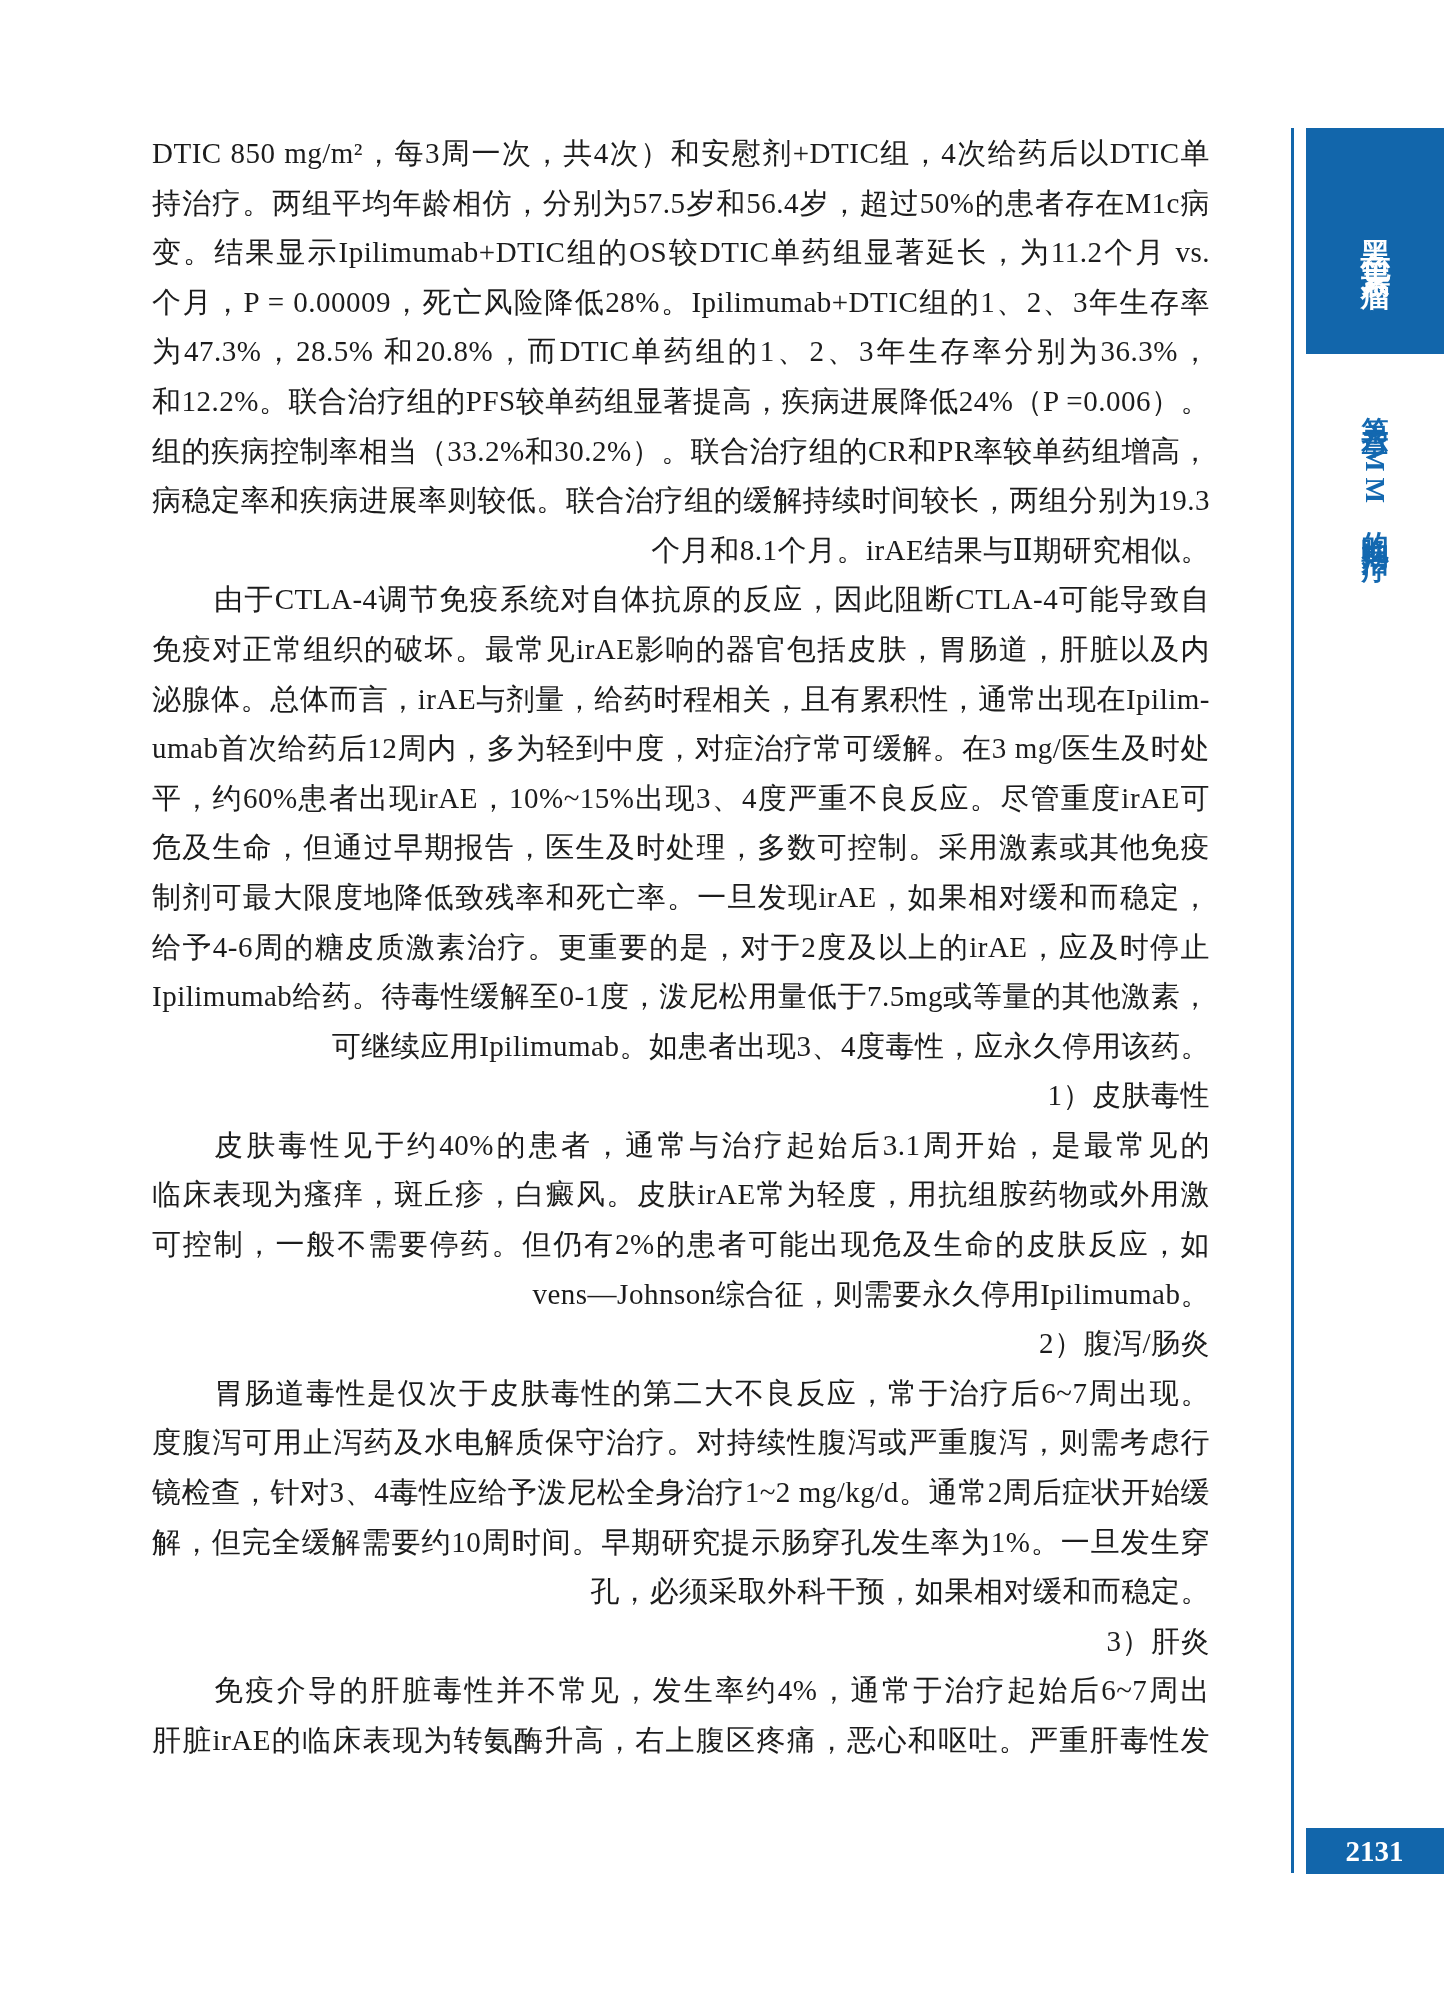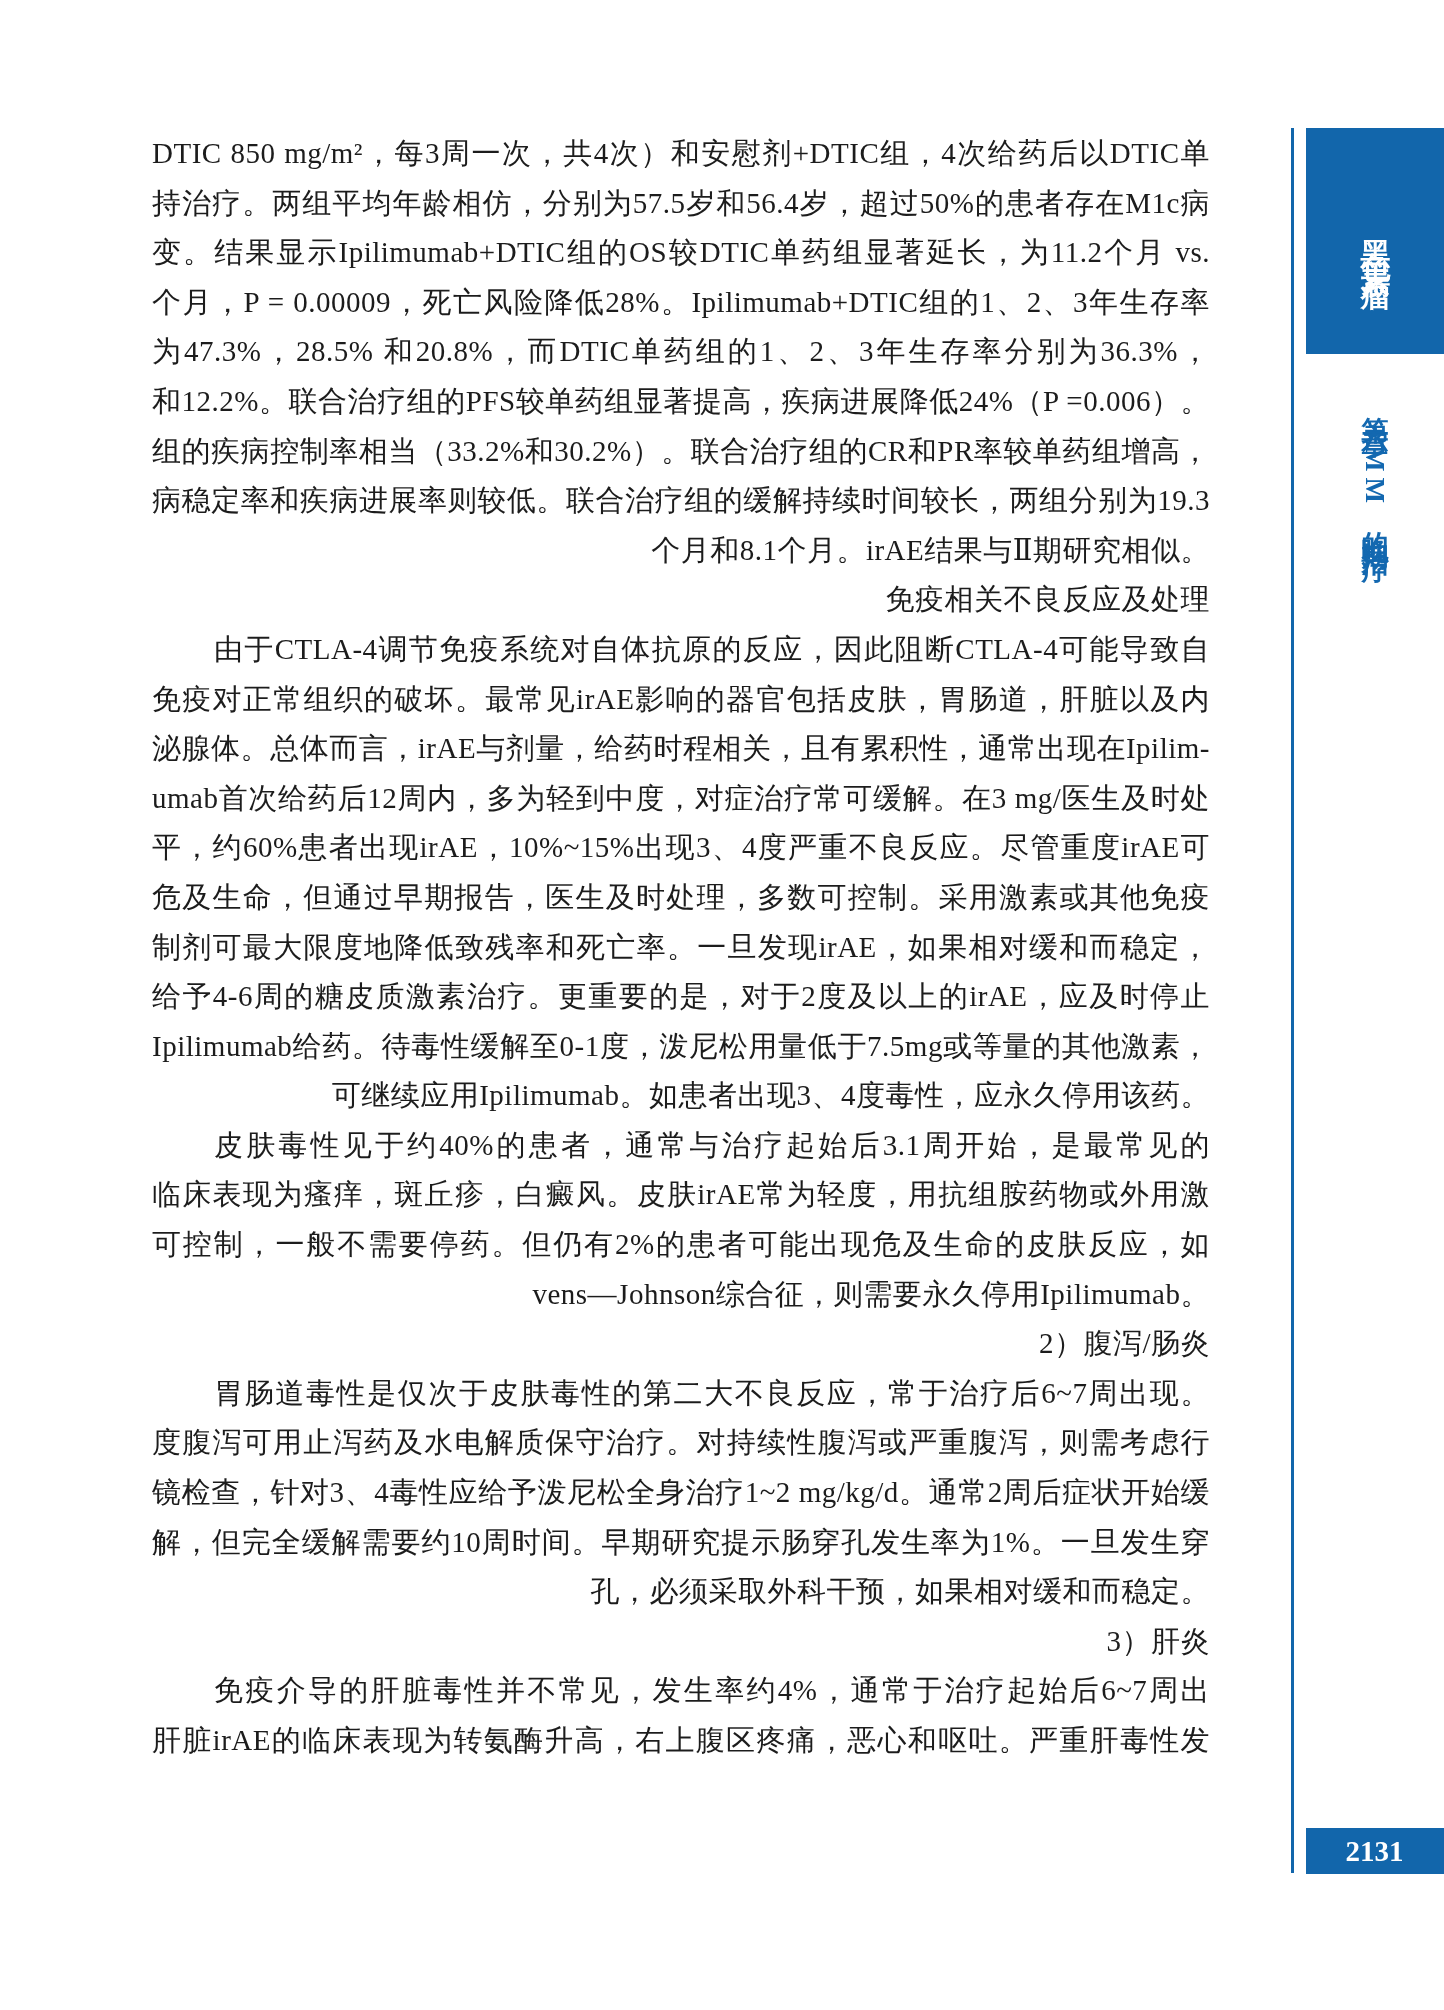--- a/index.html
+++ b/index.html
@@ -87,31 +87,31 @@
 <div class="textcol">
   <div class="ln j">DTIC 850 mg/m²，每3周一次，共4次）和安慰剂+DTIC组，4次给药后以DTIC单药维</div>
   <div class="ln j">持治疗。两组平均年龄相仿，分别为57.5岁和56.4岁，超过50%的患者存在M1c病</div>
   <div class="ln j">变。结果显示Ipilimumab+DTIC组的OS较DTIC单药组显著延长，为11.2个月 vs. 9.1</div>
   <div class="ln j">个月，P = 0.00009，死亡风险降低28%。Ipilimumab+DTIC组的1、2、3年生存率分别</div>
   <div class="ln j">为47.3%，28.5% 和20.8%，而DTIC单药组的1、2、3年生存率分别为36.3%，17.9%</div>
   <div class="ln j">和12.2%。联合治疗组的PFS较单药组显著提高，疾病进展降低24%（P =0.006）。两</div>
   <div class="ln j">组的疾病控制率相当（33.2%和30.2%）。联合治疗组的CR和PR率较单药组增高，疾</div>
   <div class="ln j">病稳定率和疾病进展率则较低。联合治疗组的缓解持续时间较长，两组分别为19.3</div>
   <div class="ln">个月和8.1个月。irAE结果与Ⅱ期研究相似。</div>
-  <div class="ln ind">免疫相关不良反应及处理</div>
   <div class="ln j ind">由于CTLA-4调节免疫系统对自体抗原的反应，因此阻断CTLA-4可能导致自体</div>
   <div class="ln j">免疫对正常组织的破坏。最常见irAE影响的器官包括皮肤，胃肠道，肝脏以及内分</div>
   <div class="ln j">泌腺体。总体而言，irAE与剂量，给药时程相关，且有累积性，通常出现在Ipilim-</div>
   <div class="ln j">umab首次给药后12周内，多为轻到中度，对症治疗常可缓解。在3 mg/医生及时处理</div>
   <div class="ln j">平，约60%患者出现irAE，10%~15%出现3、4度严重不良反应。尽管重度irAE可能</div>
   <div class="ln j">危及生命，但通过早期报告，医生及时处理，多数可控制。采用激素或其他免疫抑</div>
   <div class="ln j">制剂可最大限度地降低致残率和死亡率。一旦发现irAE，如果相对缓和而稳定，可</div>
   <div class="ln j">给予4-6周的糖皮质激素治疗。更重要的是，对于2度及以上的irAE，应及时停止</div>
   <div class="ln j">Ipilimumab给药。待毒性缓解至0-1度，泼尼松用量低于7.5mg或等量的其他激素，</div>
   <div class="ln">可继续应用Ipilimumab。如患者出现3、4度毒性，应永久停用该药。</div>
+  <div class="ln ind">1）皮肤毒性</div>
   <div class="ln j ind">皮肤毒性见于约40%的患者，通常与治疗起始后3.1周开始，是最常见的irAE。</div>
   <div class="ln j">临床表现为瘙痒，斑丘疹，白癜风。皮肤irAE常为轻度，用抗组胺药物或外用激素</div>
   <div class="ln j">可控制，一般不需要停药。但仍有2%的患者可能出现危及生命的皮肤反应，如Ste-</div>
   <div class="ln">vens—Johnson综合征，则需要永久停用Ipilimumab。</div>
   <div class="ln ind">2）腹泻/肠炎</div>
   <div class="ln j ind">胃肠道毒性是仅次于皮肤毒性的第二大不良反应，常于治疗后6~7周出现。1、2</div>
   <div class="ln j">度腹泻可用止泻药及水电解质保守治疗。对持续性腹泻或严重腹泻，则需考虑行内</div>
   <div class="ln j">镜检查，针对3、4毒性应给予泼尼松全身治疗1~2 mg/kg/d。通常2周后症状开始缓</div>
   <div class="ln j">解，但完全缓解需要约10周时间。早期研究提示肠穿孔发生率为1%。一旦发生穿</div>
   <div class="ln">孔，必须采取外科干预，如果相对缓和而稳定。</div>

